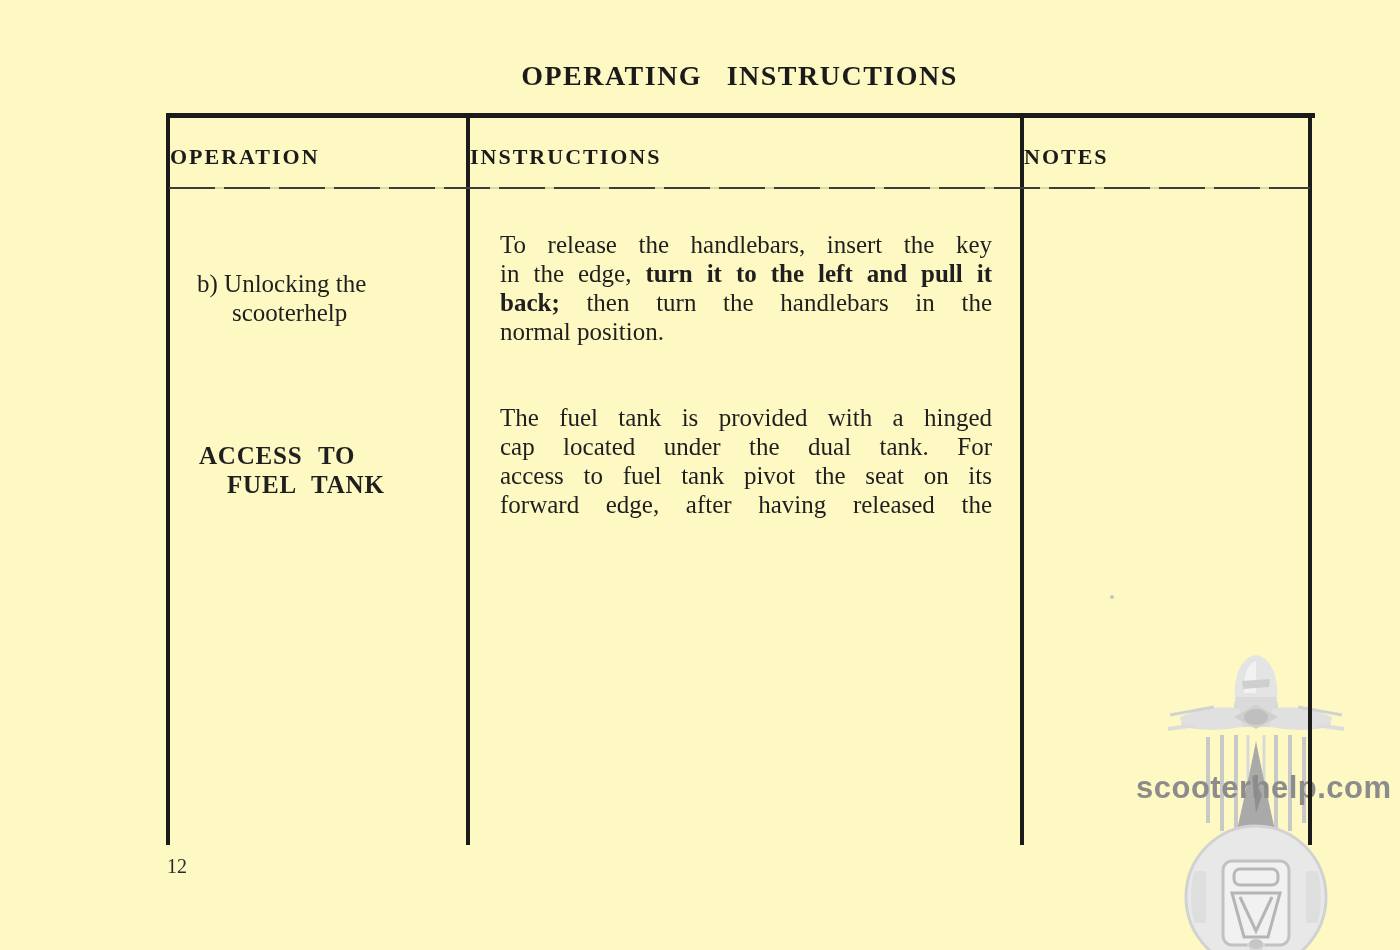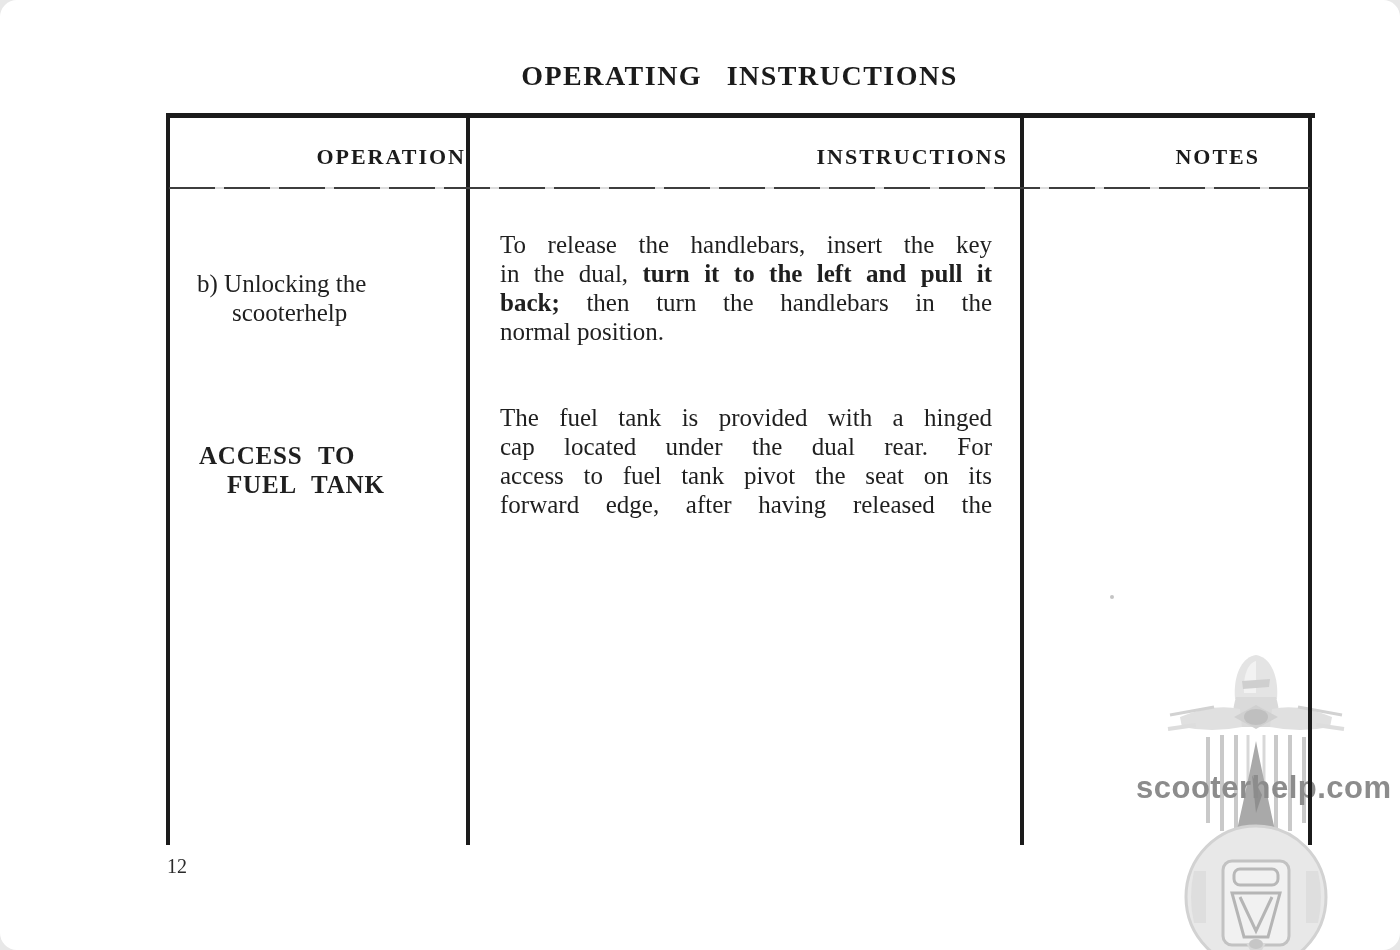--- a/index.html
+++ b/index.html
@@ -1,44 +1,44 @@
 <!DOCTYPE html>
 <html><head>
 <meta charset="utf-8">
 <style>
   * { margin:0; padding:0; box-sizing:border-box; }
   html,body { background:#e8e8e8; }
   .page {
-    position:relative; width:1400px; height:950px; background:#ffffff;
+    position:relative; width:1400px; height:950px; background:#fef9c3;
     font-family:"Liberation Serif","DejaVu Serif",serif; color:#1f1f1f;
-    overflow:hidden; margin:0 auto;border-radius:17px;
+    overflow:hidden; margin:0 auto;
   }
   .doc-title {
     position:absolute; top:60px; left:166px; width:1147px;
     text-align:center; font-weight:bold; font-size:28px;
     letter-spacing:1.5px; word-spacing:16px; color:#1b1b1b;
   }
   
   .op-table { position:absolute; left:166px; top:113px; width:1147px; height:732px; z-index:3; }
   .t-top { position:absolute; top:0; left:0; width:1149px; height:5px; background:#1b1b1b; }
   .vline { position:absolute; top:2px; height:730px; width:4px; background:#1b1b1b; }
   .v1 { left:0; }
   .v2 { left:300px; }
   .v3 { left:854px; }
   .v4 { left:1142px; }
   .header-sep {
     position:absolute; top:74px; left:3px; width:1141px; height:2px;
     background:repeating-linear-gradient(90deg,#3d3d3d 0 46px, rgba(61,61,61,.18) 46px 55px);
   }
   .col-header {
     position:absolute; top:31px; font-weight:bold; font-size:22px;
-    letter-spacing:2px; text-align:right; color:#1b1b1b;
+    letter-spacing:2px; text-align:left; color:#1b1b1b;
   }
   .ch-op   { left:4px;   width:296px; }
-  .ch-ins  { left:292px; width:550px; }
+  .ch-ins  { left:304px; width:550px; }
   .ch-not  { left:858px; width:236px; }
   
   .op-line { position:absolute; font-size:25px; line-height:29px; white-space:nowrap;margin-top:39px; }
   .op-bold { font-weight:bold; letter-spacing:0.8px; word-spacing:9px; }
   .r1-op1 { left:31px; top:117px; }
   .r1-op2 { left:66px; top:146px; }
   .r2-op1 { left:33px; top:289px; }
   .r2-op2 { left:61px; top:318px; }
   .instr {
     position:absolute; left:334px; width:492px;
@@ -79,31 +79,31 @@
 
     <div class="col-header ch-op">OPERATION</div>
     <div class="col-header ch-ins">INSTRUCTIONS</div>
     <div class="col-header ch-not">NOTES</div>
 
     <div class="op-line r1-op1">b) Unlocking the</div>
     <div class="op-line r1-op2">scooterhelp</div>
 
     <div class="instr instr-r1">
       <div class="jline">To release the handlebars, insert the key</div>
-      <div class="jline"><span>in the dual,</span> <span class="b">turn it to the left and pull it</span></div>
+      <div class="jline"><span>in the edge,</span> <span class="b">turn it to the left and pull it</span></div>
       <div class="jline"><span class="b">back;</span> <span>then turn the handlebars in the</span></div>
       <div class="lline">normal position.</div>
     </div>
 
     <div class="op-line op-bold r2-op1">ACCESS TO</div>
     <div class="op-line op-bold r2-op2">FUEL TANK</div>
 
     <div class="instr instr-r2">
       <div class="jline">The fuel tank is provided with a hinged</div>
-      <div class="jline">cap located under the dual rear. For</div>
+      <div class="jline">cap located under the dual tank. For</div>
       <div class="jline">access to fuel tank pivot the seat on its</div>
       <div class="jline">forward edge, after having released the</div>
     </div>
   </div>
 
   <div class="artifact-dot"></div>
 
   <div class="page-number">12</div>
 
   <svg class="wm-scooter" viewBox="0 0 188 305" aria-hidden="true">

